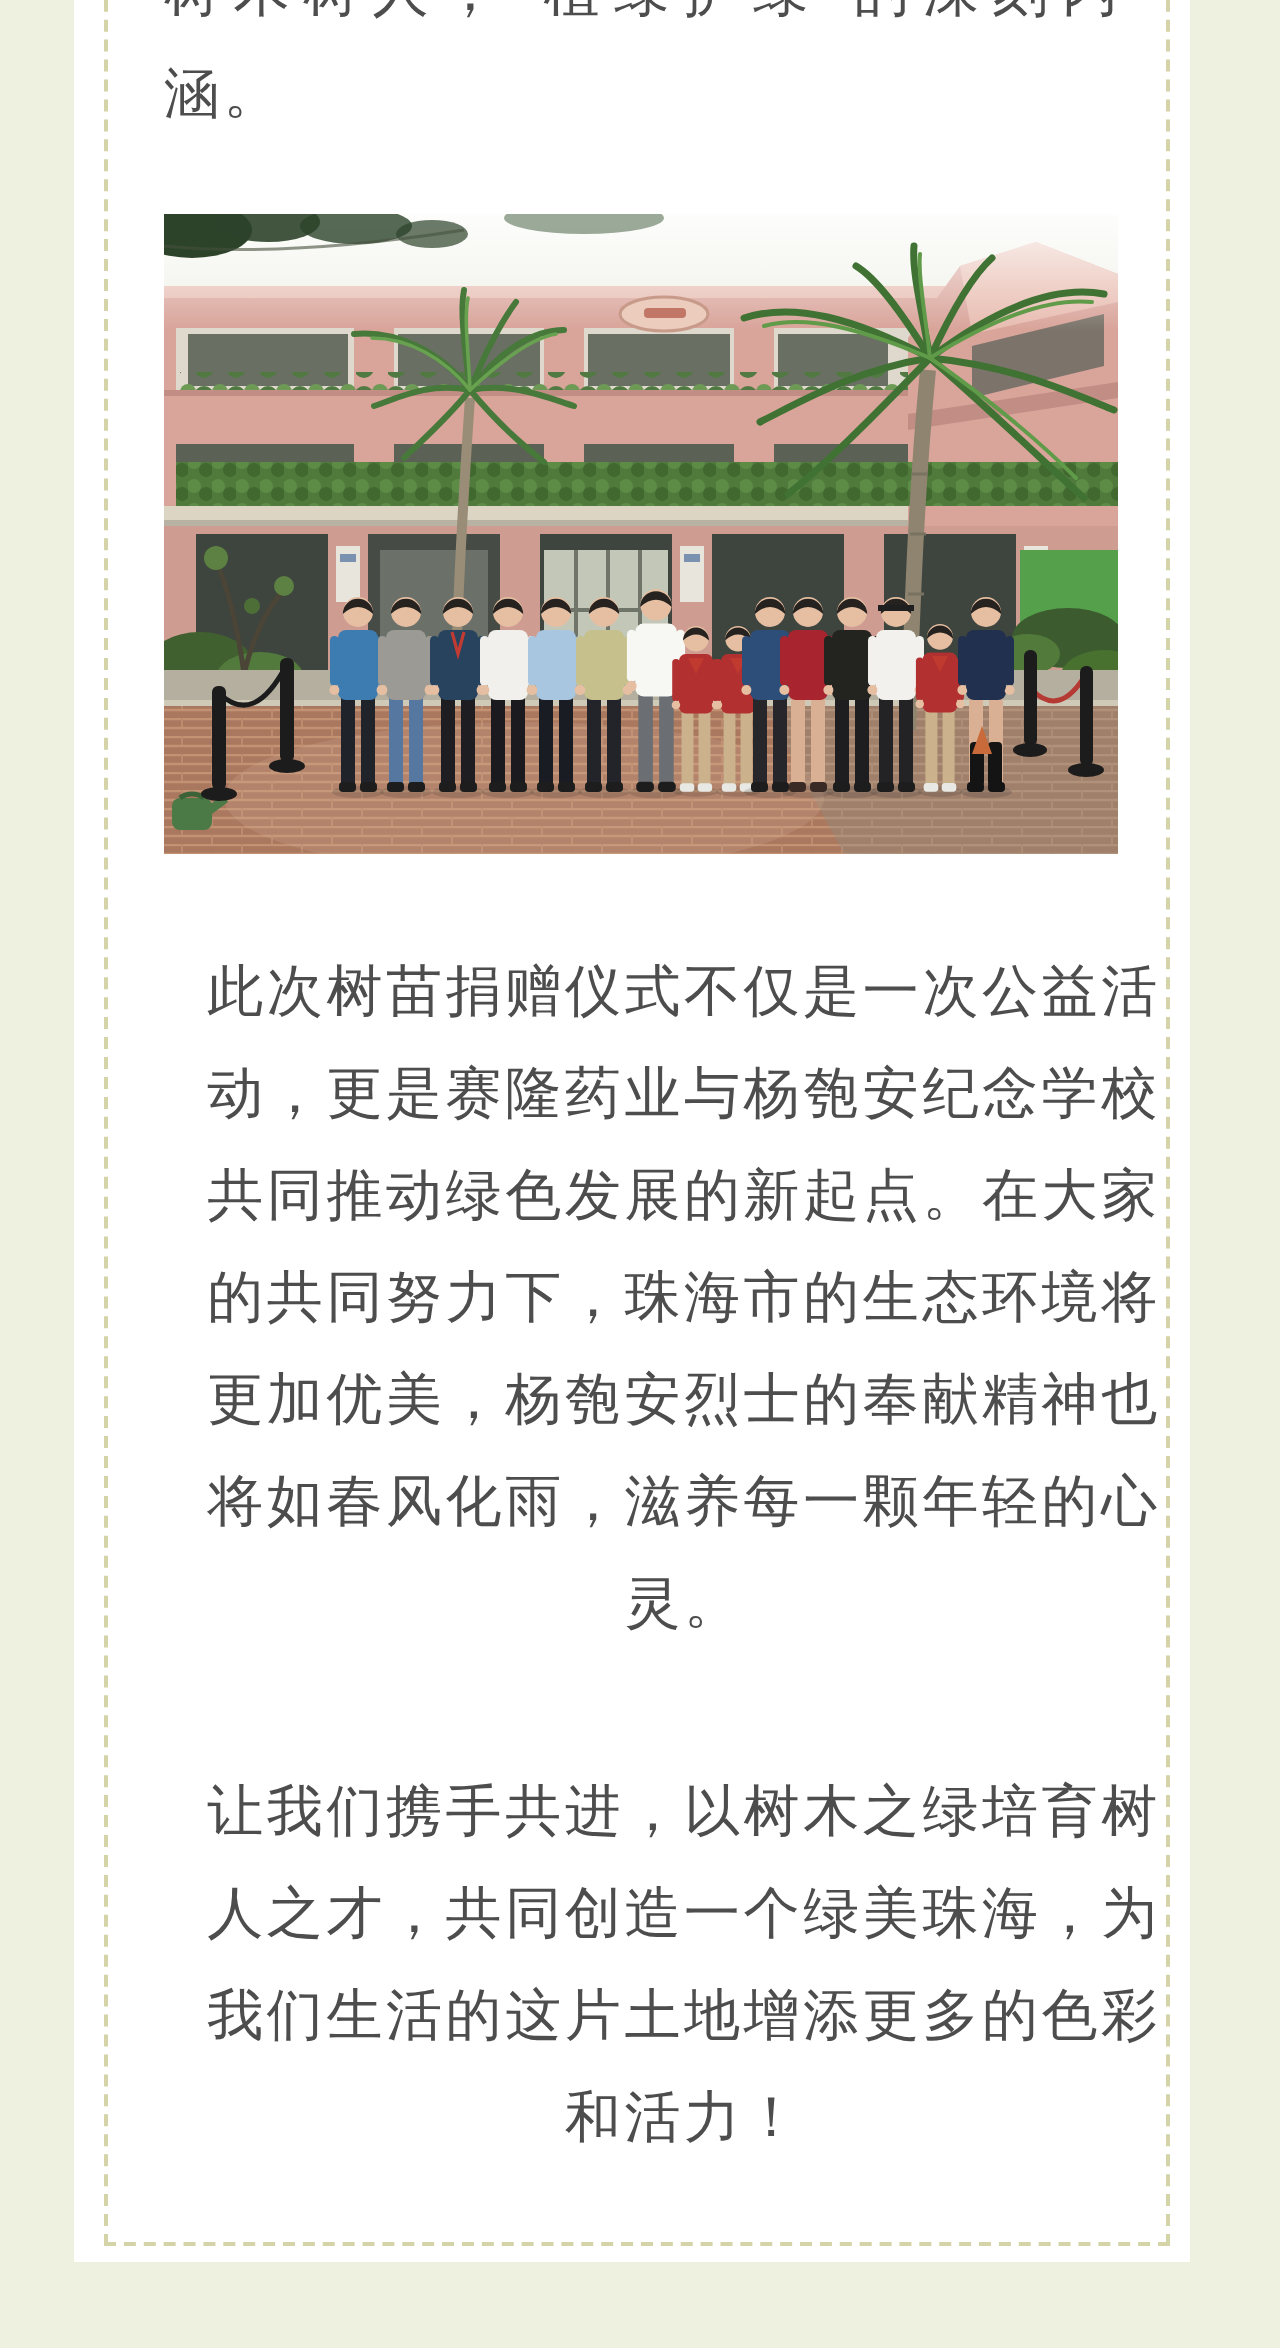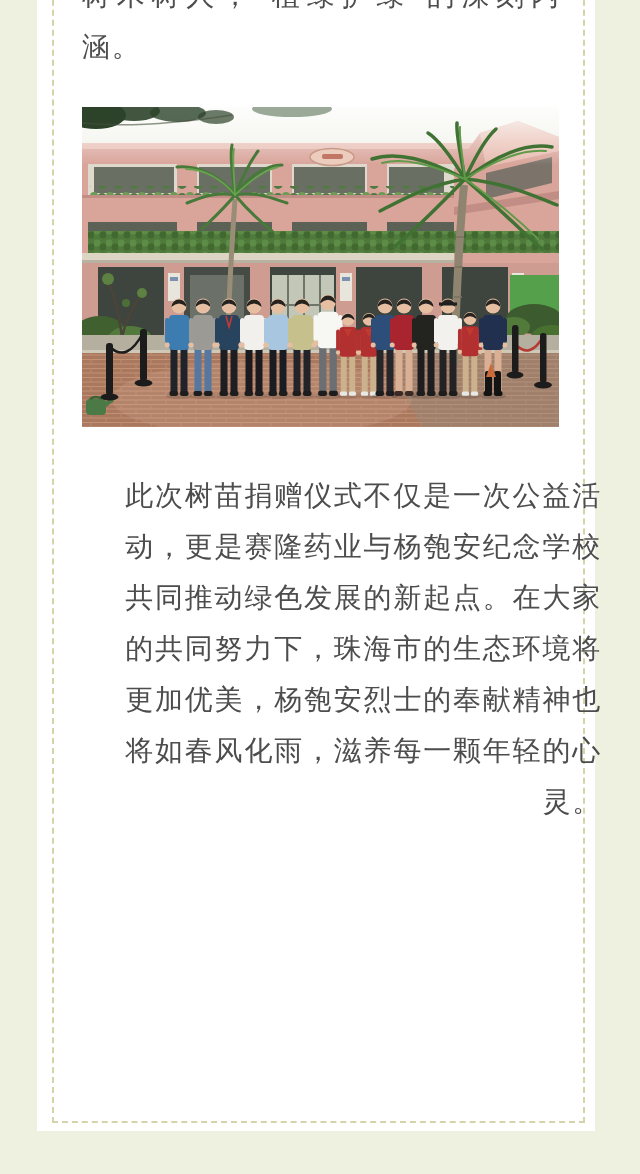--- a/index.html
+++ b/index.html
@@ -35,21 +35,21 @@
     left: 45px; top: 0;
     width: 477px;
   }
   .para {
     width: 520px;
     font-size: 28px;
     line-height: 51px;
     letter-spacing: 1.8px;
     color: var(--text-color);
     white-space: pre-line;
-    text-align: right;
+    text-align: center;
     font-weight: 400;
   }
   .para-top { margin-top: -30px; }
   .line-justify {
     width: 477px;
     font-size: 28px;
     line-height: 51px;
     color: var(--text-color);
     text-align: justify;
     text-align-last: justify;
@@ -308,16 +308,20 @@
       </svg>
 
       <div class="para para-1">此次树苗捐赠仪式不仅是一次公益活
 动，更是赛隆药业与杨匏安纪念学校
 共同推动绿色发展的新起点。在大家
 的共同努力下，珠海市的生态环境将
 更加优美，杨匏安烈士的奉献精神也
 将如春风化雨，滋养每一颗年轻的心
 灵。</div>
 
+      <div class="para para-2">让我们携手共进，以树木之绿培育树
+人之才，共同创造一个绿美珠海，为
+我们生活的这片土地增添更多的色彩
+和活力！</div>
 
     </div>
   </div>
 </div>
 
 </body></html>

